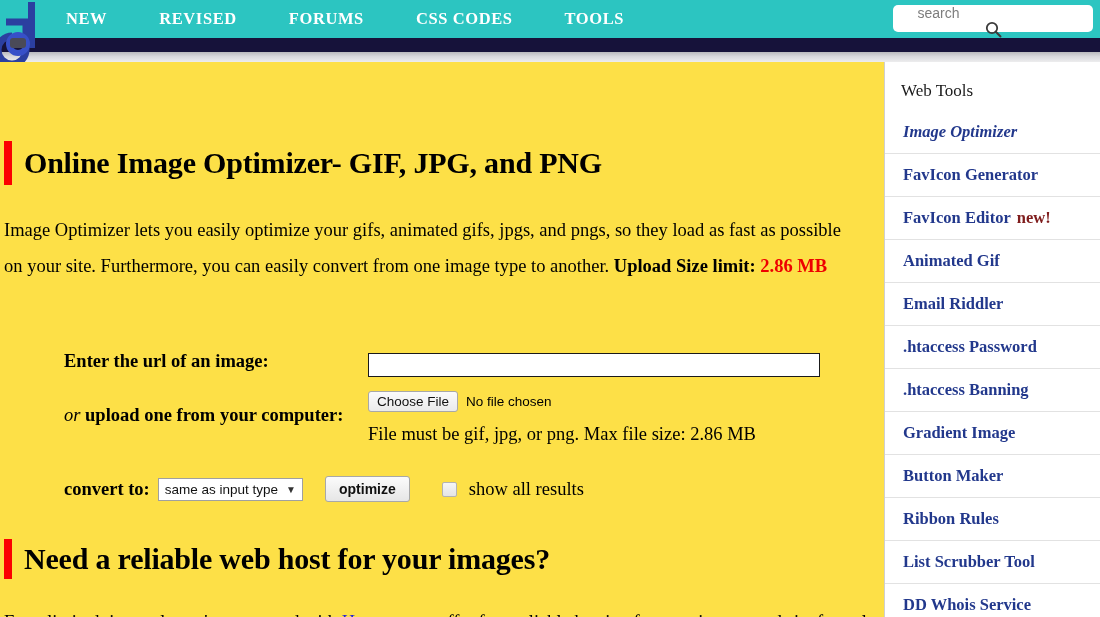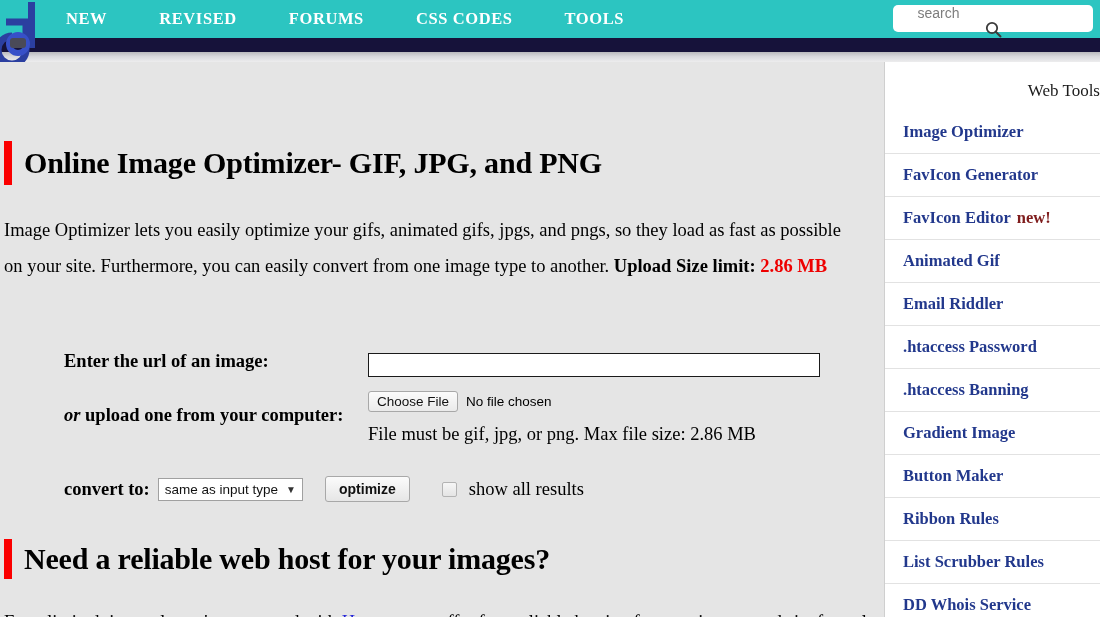--- a/index.html
+++ b/index.html
@@ -108,21 +108,21 @@
     justify-content: center;
     cursor: pointer;
   }
 
   
   .content {
     position: absolute;
     top: 62px; left: 0;
     width: 884px;
     height: 555px;
-    background: #e5e5e5;
+    background: #fde047;
     box-sizing: border-box;
     overflow: hidden;
     padding-left: 16px;
   }
   .divider {
     position: absolute;
     top: 62px;
     left: 884px;
     width: 1px;
     height: 555px;
@@ -209,21 +209,21 @@
     align-items: center;
     margin-bottom: 0;
   }
   .form-label {
     width: 304px;
     font-size: 18.5px;
     font-weight: bold;
     line-height: 42px;
     color: #000;
   }
-  .form-label .ital { font-style: italic; font-weight: bold; }
+  .form-label .ital { font-style: italic; font-weight: normal; }
   .form-field { flex: 1; }
 
   .url-input {
     width: 444px;
     height: 20px;
     border: 1px solid #1a1a1a;
     background: #ffffff;
     font-family: "Liberation Sans", sans-serif;
     font-size: 13px;
     padding: 1px 3px;
@@ -315,28 +315,27 @@
     font-size: 18.5px;
     color: #000;
   }
 
   
   .sb-title {
     font-family: "Liberation Serif", serif;
     font-size: 17px;
     color: #1b1b1b;
     padding: 19px 0 10px 16px;
-    text-align: right;
   }
   .sb-list { list-style: none; margin: 0; padding: 0; }
   .sb-item {
     border-top: 1px solid #e2e2e2;
     padding: 11px 0 11px 18px;
   }
-  .sb-item:first-child { border-top: 0; }
+  .sb-item:first-child { border-top: 0; font-style: italic; }
   .sb-link {
     font-family: "Liberation Serif", serif;
     font-size: 16.5px;
     font-weight: bold;
     color: #22388c;
     text-decoration: none;
     cursor: pointer;
   }
   .sb-new {
     color: #7f1d1d;
@@ -464,21 +463,21 @@
       <li class="sb-item">
         <a class="sb-link">Gradient Image</a>
       </li>
       <li class="sb-item">
         <a class="sb-link">Button Maker</a>
       </li>
       <li class="sb-item">
         <a class="sb-link">Ribbon Rules</a>
       </li>
       <li class="sb-item">
-        <a class="sb-link">List Scrubber Rules</a>
+        <a class="sb-link">List Scrubber Tool</a>
       </li>
       <li class="sb-item">
         <a class="sb-link">DD Whois Service</a>
       </li>
     </ul>
   </div>
 
 </div>
 
 </body></html>

